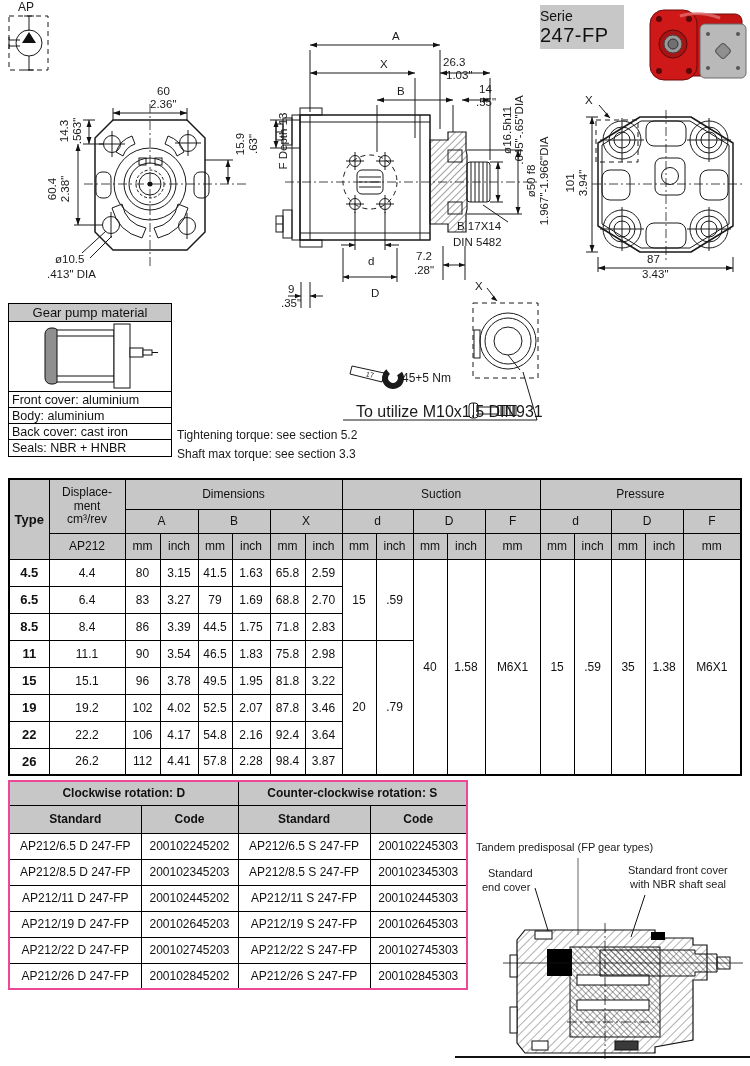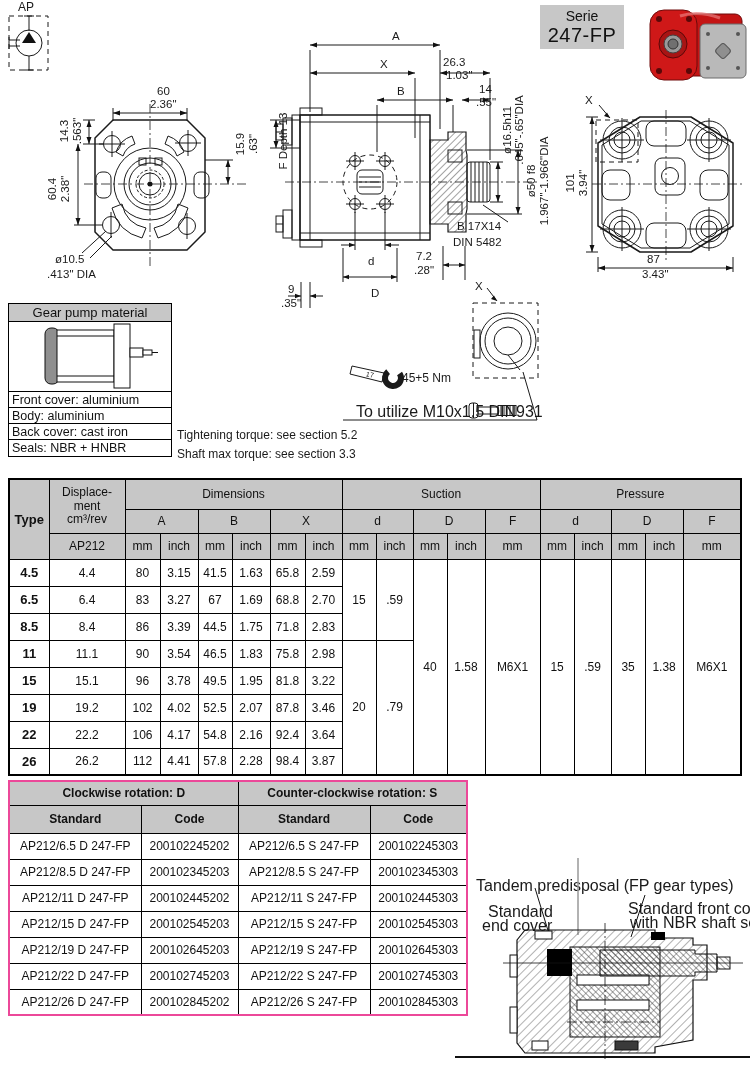--- a/index.html
+++ b/index.html
@@ -1,42 +1,42 @@
 <!DOCTYPE html>
 <html><head>
 <meta charset="utf-8">
 <style>
   * { margin:0; padding:0; box-sizing:border-box; }
   html,body { width:750px; height:1066px; }
   body { background:#fff; font-family:"Liberation Sans", sans-serif; position:relative; color:#111; overflow:hidden; }
   .dim { position:absolute; font-size:11.5px; white-space:nowrap; color:#1a1a1a; line-height:1.05; }
   .dim.rot { transform:translate(-50%,-50%) rotate(-90deg); }
   .dim.small { font-size:7px; }
-  .badge { position:absolute; left:540px; top:5px; width:84px; height:44px; background:#c7c7c7; text-align:center; padding-top:3px; }
+  .badge { position:absolute; left:540px; top:5px; width:84px; height:44px; background:#c7c7c7; padding-top:3px; }
   .badge .l1 { font-size:14px; }
   .badge .l2 { font-size:20px; letter-spacing:0.5px; }
   .matbox { position:absolute; left:8px; top:303px; width:164px; border:1.5px solid #000; background:#fff; }
   .matbox .title { background:#c7c7c7; border-bottom:1.5px solid #000; text-align:center; font-size:13px; padding:1px 0; }
   .matbox .img { height:70px; border-bottom:1.5px solid #000; }
   .matbox .row { font-size:12.5px; padding:0 3px; height:16px; line-height:16px; border-bottom:1.5px solid #000; }
   .matbox .row:last-child { border-bottom:none; }
   table { border-collapse:collapse; table-layout:fixed; position:absolute; background:#fff; }
   th, td { border:1px solid #000; text-align:center; vertical-align:middle; font-size:12px; font-weight:normal; overflow:hidden; }
   .mt { left:8px; top:478px; width:734px; border:2px solid #000; }
   .mt thead th { background:#c7c7c7; }
   .mt .r1 { height:30px; } .mt .r2 { height:24px; } .mt .r3 { height:26px;padding-left:16px; }
   .mt tbody tr { height:27px; }
   .mt .type-h { font-weight:bold; font-size:13px; }
   .mt .disp { white-space:pre-line; line-height:1.12; }
   .mt .type-cell { font-weight:bold; font-size:13px; }
   .ct { left:8px; top:780px; width:458px; border:2px solid #ec4899; }
   .ct thead th { background:#c7c7c7; font-weight:bold; }
   .ct .r1 { height:24px; } .ct .r2 { height:28px; }
   .ct tbody tr { height:26px; }
-  .lbl { position:absolute; font-size:16px; white-space:nowrap; color:#1a1a1a; line-height:1.1;margin-top:36px; }
+  .lbl { position:absolute; font-size:11px; white-space:nowrap; color:#1a1a1a; line-height:1.1; }
   svg { position:absolute; left:0; top:0; }
   svg .ln { stroke:#1a1a1a; stroke-width:1; fill:none; }
   svg .thk { stroke:#1a1a1a; stroke-width:1.5; fill:none; stroke-linejoin:round; }
   svg .cl { stroke:#1a1a1a; stroke-width:0.8; fill:none; stroke-dasharray:9 3 2 3; }
   svg .dsh { stroke:#1a1a1a; stroke-width:1; fill:none; stroke-dasharray:5 4; }
 </style>
 </head>
 <body>
 
 <svg width="750" height="478" viewBox="0 0 750 478">
@@ -467,21 +467,21 @@
         <td rowspan="8">.59</td>
         <td rowspan="8">35</td>
         <td rowspan="8">1.38</td>
         <td rowspan="8">M6X1</td>
       </tr>
       <tr>
         <td class="type-cell">6.5</td>
         <td>6.4</td>
         <td>83</td>
         <td>3.27</td>
-        <td>67</td>
+        <td>79</td>
         <td>1.69</td>
         <td>68.8</td>
         <td>2.70</td>
       </tr>
       <tr>
         <td class="type-cell">8.5</td>
         <td>8.4</td>
         <td>86</td>
         <td>3.39</td>
         <td>44.5</td>
@@ -576,26 +576,20 @@
         <td>AP212/8.5 S 247-FP</td>
         <td>200102345303</td>
       </tr>
       <tr>
         <td>AP212/11 D 247-FP</td>
         <td>200102445202</td>
         <td>AP212/11 S 247-FP</td>
         <td>200102445303</td>
       </tr>
       <tr>
-        <td>AP212/15 D 247-FP</td>
-        <td>200102545203</td>
-        <td>AP212/15 S 247-FP</td>
-        <td>200102545303</td>
-      </tr>
-      <tr>
         <td>AP212/19 D 247-FP</td>
         <td>200102645203</td>
         <td>AP212/19 S 247-FP</td>
         <td>200102645303</td>
       </tr>
       <tr>
         <td>AP212/22 D 247-FP</td>
         <td>200102745203</td>
         <td>AP212/22 S 247-FP</td>
         <td>200102745303</td>

